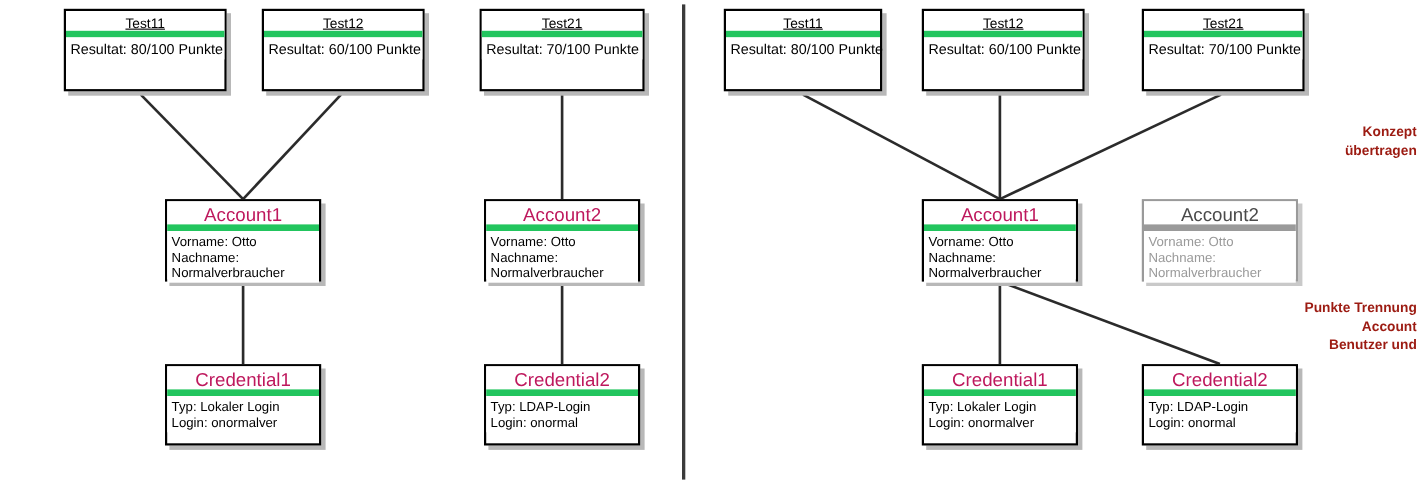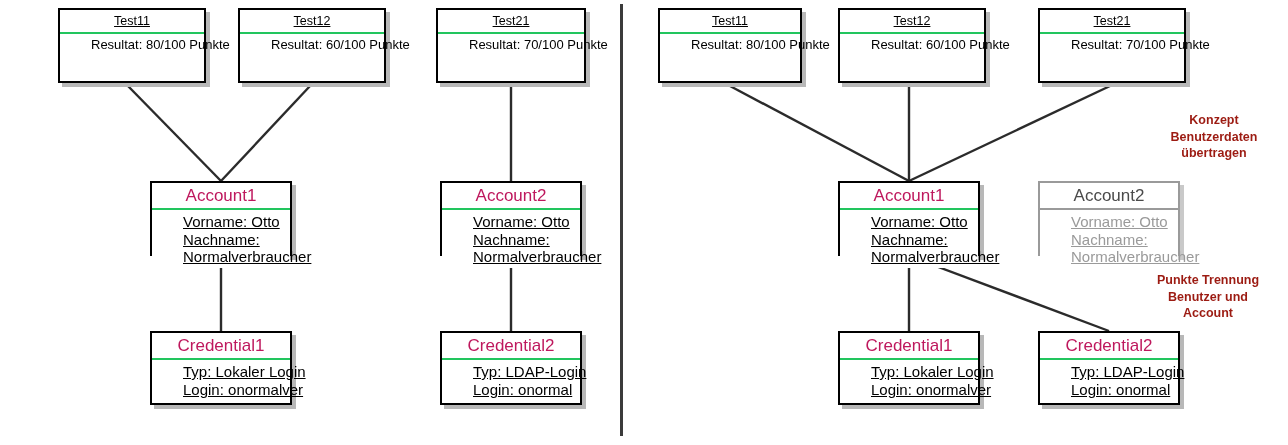--- a/index.html
+++ b/index.html
@@ -28,76 +28,74 @@
     position: absolute;
     box-sizing: border-box;
     background: #ffffff;
     border: 2px solid #000000;
     box-shadow: 4px 4px 0 0 #b8b8b8;
     z-index: 5;
   }
   .uml-box .uml-header {
     box-sizing: border-box;
     width: 100%;
-    border-bottom: 2px solid #22c55e;
+    border-bottom: 6px solid #22c55e;
     text-align: center;
     background: #ffffff;
     white-space: nowrap;
     overflow: hidden;
   }
   .uml-box .uml-body {
     box-sizing: border-box;
     padding: 3px 4px 2px 4px;
     background: #ffffff;
   }
   .uml-body .attr {
     display: block;
     white-space: nowrap;
     line-height: 1.18;
-    margin-left: 27px;
   }
   
   .style-test .uml-header {
     padding: 4px 4px 3px 4px;
     font-size: 12.5px;
     color: #000000;
     text-decoration: underline;
   }
   .style-test .uml-body {
     font-size: 13px;
     color: #000000;
   }
   
   .style-entity .uml-header {
     padding: 3px 4px 4px 4px;
     font-size: 17px;
     color: #be185d;
     text-decoration: none;
   }
   .style-entity .uml-body {
-    font-size: 15px;
+    font-size: 12px;
     color: #000000;
-    text-decoration: underline;
   }
   
   .uml-box.muted {
     border-color: #9a9a9a;
     box-shadow: 4px 4px 0 0 #c9c9c9;
   }
   .uml-box.muted .uml-header {
     border-bottom-color: #9a9a9a;
     color: #4a4a4a;
   }
   .uml-box.muted .uml-body {
     color: #9a9a9a;
   }
   
   .annotation {
     position: absolute;
-    text-align: center;
+    text-align: right;
     font-weight: bold;
     font-size: 12.5px;
     line-height: 1.32;
     color: #9c1b12;
     z-index: 6;
   }
   .annotation .ann-line { display: block; white-space: nowrap; }
   
   .divider {
     position: absolute;
@@ -219,23 +217,22 @@
         <div class="uml-header" style="text-decoration: none; height: 27px;">Credential2</div>
         <div class="uml-body">
           <span class="attr">Typ: LDAP-Login</span>
           <span class="attr">Login: onormal</span>
         </div>
       </div>
     </div>
   <div id="annotations-layer">
       <div class="annotation" style="left: 1140px; top: 112px; width: 148px; color: rgb(156, 27, 18);">
         <span class="ann-line">Konzept</span>
-        <span class="ann-line">Benutzerdaten</span>
         <span class="ann-line">übertragen</span>
       </div>
       <div class="annotation" style="left: 1128px; top: 272px; width: 160px; color: rgb(156, 27, 18);">
         <span class="ann-line">Punkte Trennung</span>
+        <span class="ann-line">Account</span>
         <span class="ann-line">Benutzer und</span>
-        <span class="ann-line">Account</span>
       </div>
     </div>
 
 </div>
 
 </body></html>

